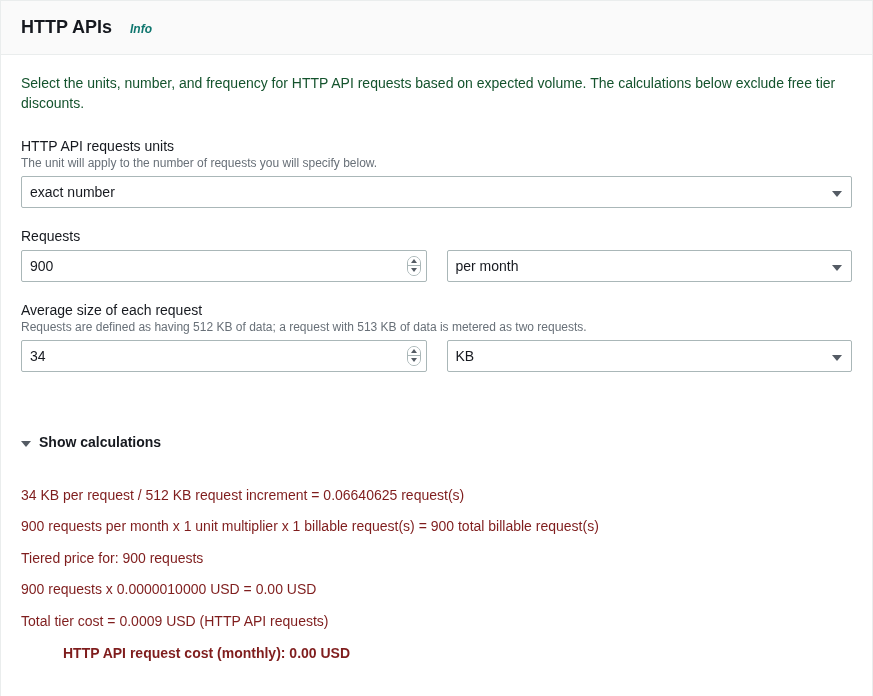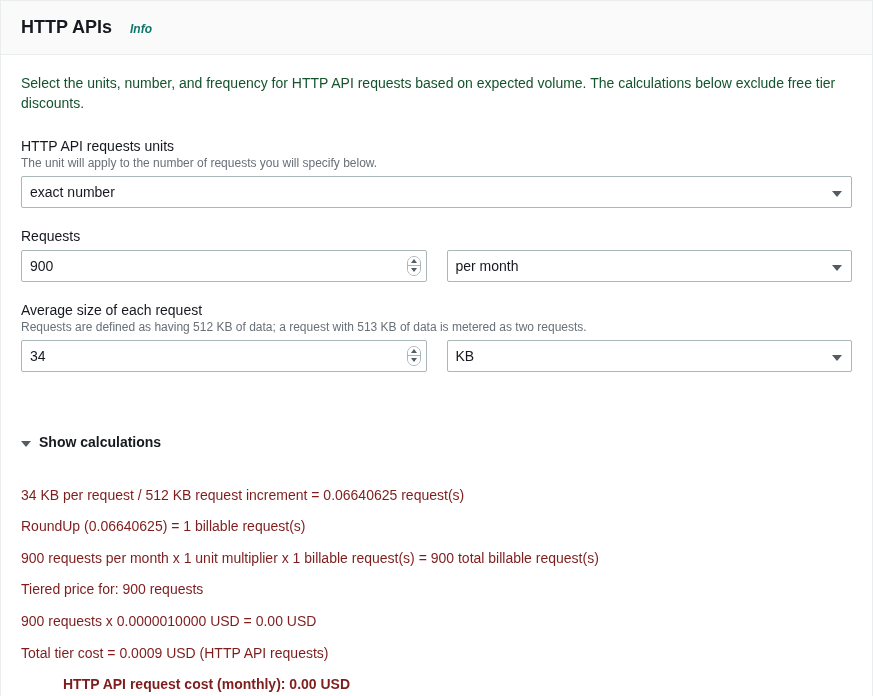--- a/index.html
+++ b/index.html
@@ -275,21 +275,20 @@
       <span class="toggle-caret">
         <svg width="10" height="6" viewBox="0 0 10 6">
             <path d="M0 0 L5 6 L10 0 Z" fill="#545b64"></path>
           </svg>
       </span>
       <span>Show calculations</span>
     </div>
 
     <div>
       <p class="calc-line">34 KB per request / 512 KB request increment = 0.06640625 request(s)</p>
-      <p class="calc-line">RoundUp (0.06640625) = 1 billable request(s)</p>
       <p class="calc-line">900 requests per month x 1 unit multiplier x 1 billable request(s) = 900 total billable request(s)</p>
       <p class="calc-line">Tiered price for: 900 requests</p>
       <p class="calc-line">900 requests x 0.0000010000 USD = 0.00 USD</p>
       <p class="calc-line">Total tier cost = 0.0009 USD (HTTP API requests)</p>
       <p class="calc-line calc-line-bold">HTTP API request cost (monthly): 0.00 USD</p>
     </div>
 
   </div>
 </div>
 

